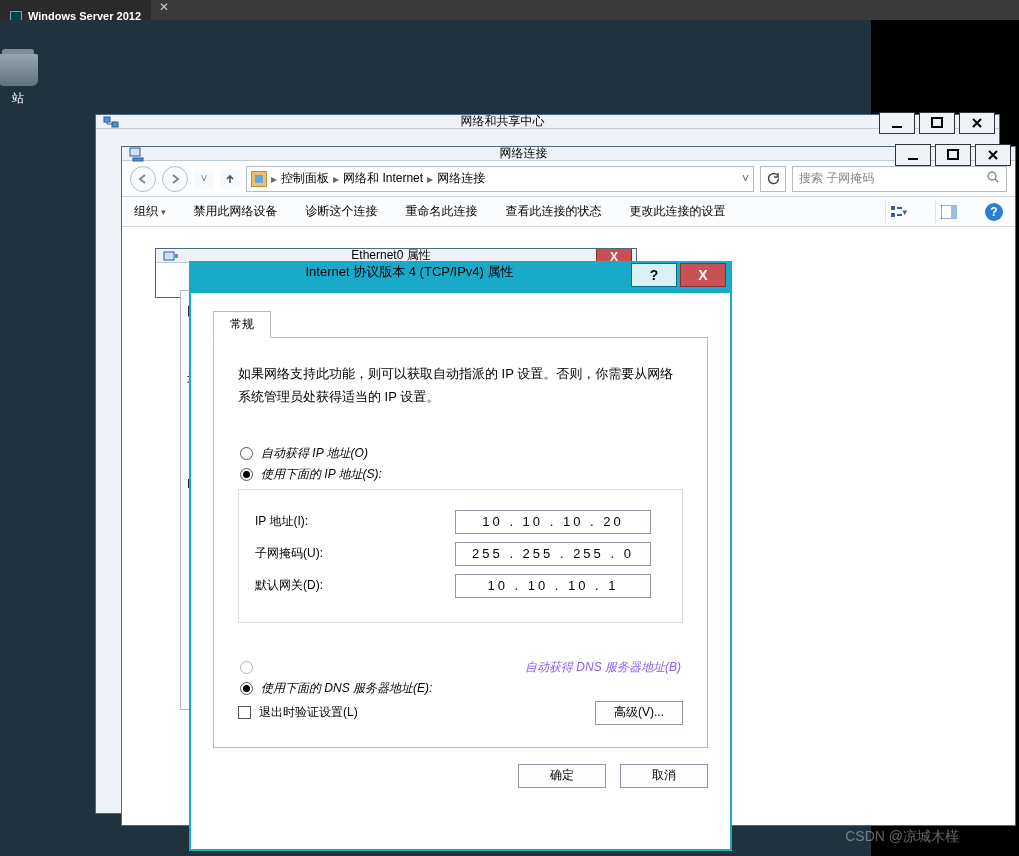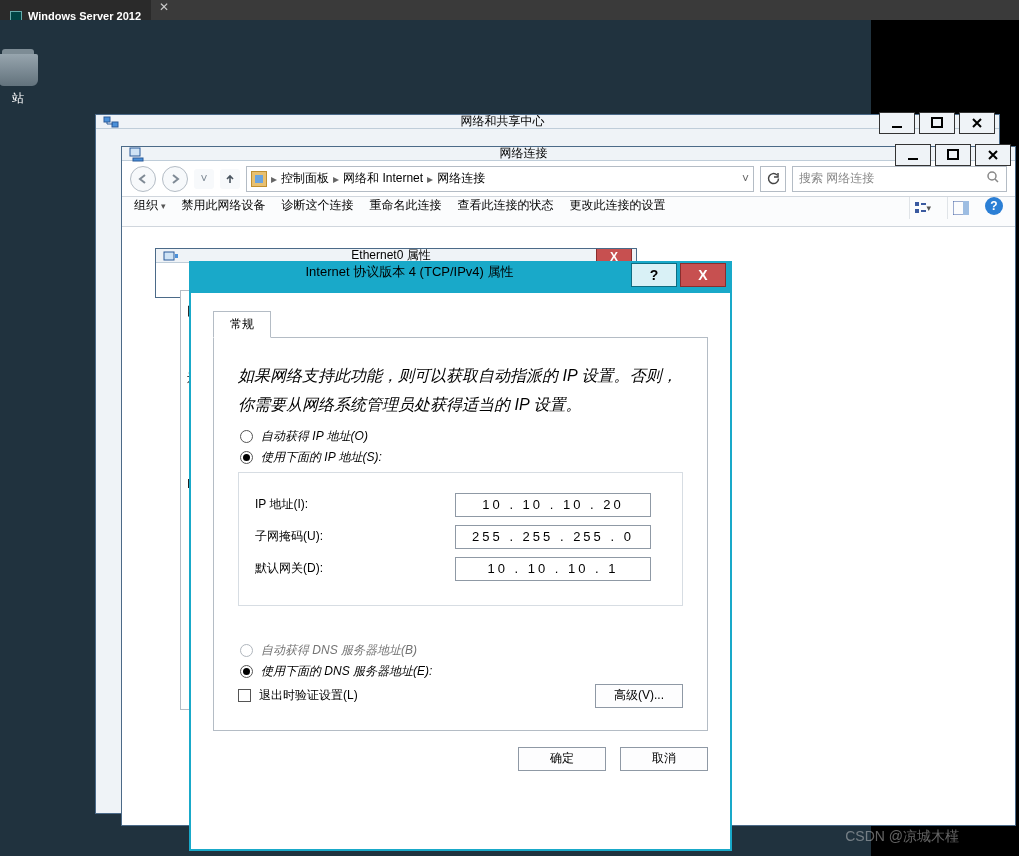--- a/index.html
+++ b/index.html
@@ -43,21 +43,21 @@
     .breadcrumb { flex:1; height:26px; border:1px solid #b4bcc5; display:flex; align-items:center; padding:0 4px; gap:4px; background:#fff; }
     .breadcrumb .bc-icon { width:16px; height:16px; background:#e8c070; border:1px solid #c09030; position:relative; }
     .breadcrumb .bc-icon::after { content:""; position:absolute; inset:3px; background:#6aa4e0; }
     .breadcrumb .bc-sep { color:#666; }
     .breadcrumb .bc-drop { margin-left:auto; color:#666; }
     .bc-refresh { width:26px; height:26px; border:1px solid #b4bcc5; display:flex; align-items:center; justify-content:center; color:#555; background:#fff;}
     .searchbox { width:215px; height:26px; border:1px solid #b4bcc5; display:flex; align-items:center; padding:0 6px; color:#888; background:#fff;}
     .searchbox .mag { margin-left:auto; }
 
     
-    .toolbar { height: 30px; display:flex; align-items:flex-start; gap:16px; padding: 0 12px; border-bottom:1px solid #d0d6dd; font-size:12px; background:#fbfcfd;}
+    .toolbar { height: 30px; display:flex; align-items:center; gap:28px; padding: 0 12px; border-bottom:1px solid #d0d6dd; font-size:12px; background:#fbfcfd;}
     .toolbar .tb-item { display:flex; align-items:center; gap:3px;}
     .toolbar .tb-drop { color:#555; font-size:9px;}
     .toolbar-spacer { flex:1;}
     .toolbar .tb-iconbtn { width:22px; height:22px; display:flex; align-items:center; justify-content:center; color:#3a5aa0; border-left:1px solid #e0e4e8; padding-left:4px;}
     .toolbar .help { width:18px; height:18px; border-radius:50%; background:#2b7fd5; color:#fff; font-weight:bold; display:flex; align-items:center; justify-content:center; font-size:12px;}
 
     
     .win.eth { top: 248px; left: 155px; width: 482px; height: 50px; overflow:hidden; }
     .eth .titlebar { background:#eff3f7; }
     .eth .winbtn.close { background:#c75050; color:#fff; border-color:#8a2d2d;}
@@ -71,24 +71,24 @@
     .ipv4-title { height:30px; background:#19a9c9; display:flex; align-items:flex-start;}
     .ipv4-title .t { flex:1; text-align:center; color:#000; font-size:13px;}
     .ipv4-title .helpbtn { width:46px; height:24px; border:1px solid #0d6d82; background:#d9f1f6; margin:0 3px; display:flex; align-items:center; justify-content:center; font-weight:bold; font-size:14px;}
     .ipv4-title .closebtn { width:46px; height:24px; background:#c75050; border:1px solid #8a2d2d; color:#fff; margin-right:4px; display:flex; align-items:center; justify-content:center; font-weight:bold; font-size:14px;}
     .ipv4-body { padding: 18px 22px;}
 
     .tabstrip { display:flex; border-bottom:1px solid #b4bcc5;}
     .tabstrip .tab { border:1px solid #b4bcc5; border-bottom:1px solid #fff; padding:4px 16px; font-size:12px; margin-bottom:-1px; background:#fff;}
     .tab-content { border:1px solid #b4bcc5; border-top:none; padding: 24px 24px 22px;}
 
-    .expl { font-size:16px; line-height:1.8; margin-bottom: 8px; font-style: italic;}
+    .expl { font-size:13px; line-height:1.8; margin-bottom: 36px;}
 
     .radio-row { display:flex; align-items:center; gap:8px; font-size:12px; margin: 4px 2px; font-style: italic;}
-    .radio-row.disabled { color:#737373;}
+    .radio-row.disabled { color:#8b5cf6;justify-content:space-between;}
     .radio-outer { width:13px; height:13px; border:1px solid #555; border-radius:50%; display:flex; align-items:center; justify-content:center;}
     .radio-row.disabled .radio-outer { border-color:#b0b6bd;}
     .radio-inner { width:7px; height:7px; border-radius:50%; background:#000;}
 
     .field-group { border:1px solid #d7dde3; margin: 6px 0 36px; padding: 12px 16px 16px;}
     .field-row { display:flex; align-items:center; margin: 8px 0;}
     .field-label { width: 200px; font-size:12px;}
     .ipinput { width: 196px; height:24px; border:1px solid #8f99a5; display:flex; align-items:center; justify-content:center; letter-spacing:3px; font-size:13px; font-family: inherit;}
 
     .chk-row { display:flex; align-items:center; gap:8px; font-size:12px;}
@@ -210,21 +210,21 @@
       <span>网络连接</span>
       <span class="bc-drop">˅</span>
     </div>
     <div class="bc-refresh">
       <svg width="14" height="14">
           <path d="M11 3a5 5 0 1 0 1.5 3.5" fill="none" stroke="#444" stroke-width="1.5"></path>
           <path d="M12 1v4h-4" fill="none" stroke="#444" stroke-width="1.5"></path>
         </svg>
     </div>
     <div class="searchbox">
-      <span>搜索 网络连接</span>
+      <span>搜索 子网掩码</span>
       <span class="mag">
         <svg width="14" height="14">
             <circle cx="6" cy="6" r="4" fill="none" stroke="#888" stroke-width="1.5"></circle>
             <path d="M9 9l3 3" stroke="#888" stroke-width="1.5"></path>
           </svg>
       </span>
     </div>
   </div>
 
   <div class="toolbar">

